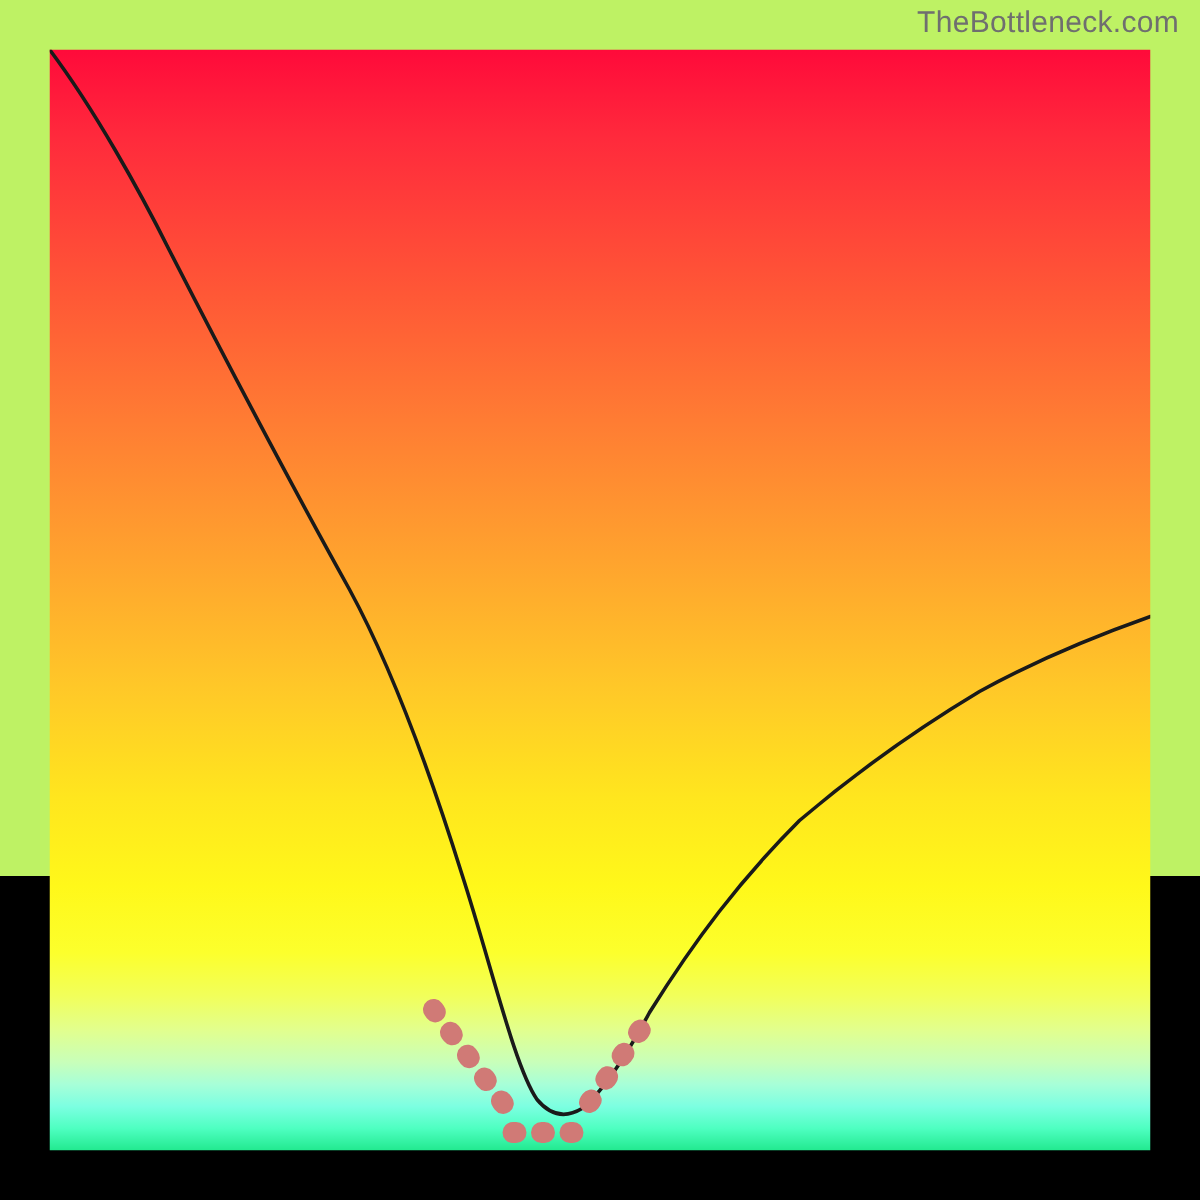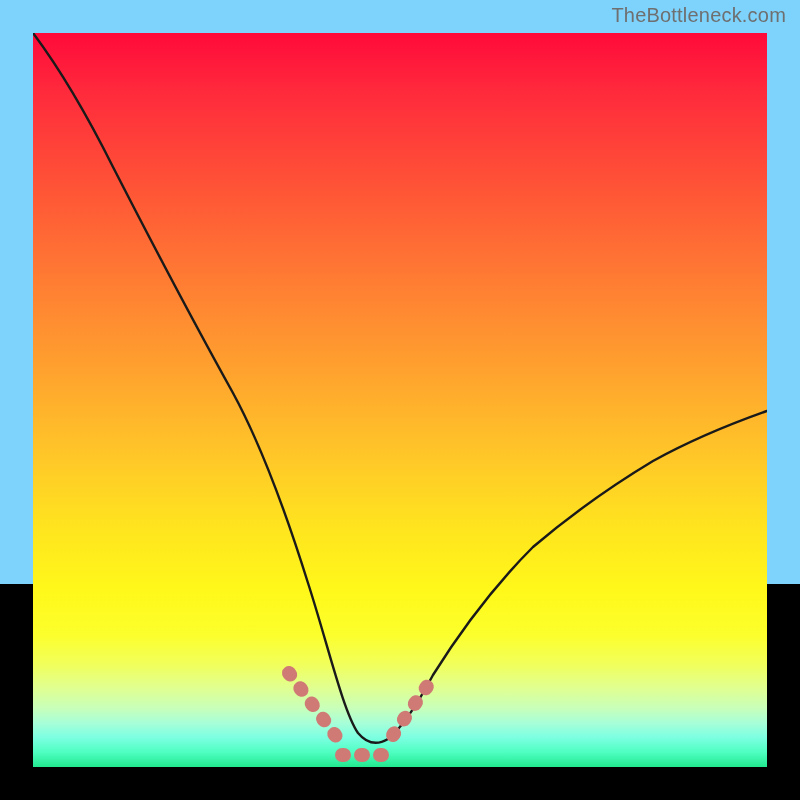--- a/index.html
+++ b/index.html
@@ -8,21 +8,21 @@
     width: 800px;
     height: 800px;
     background: #000;
     font-family: Arial, Helvetica, sans-serif;
     overflow: hidden;
   }
   .stage {
     position: relative;
     width: 800px;
     height: 584px;
-    background: #7dd3fc;
+    background: #bef264;
   }
   .watermark {
     position: absolute;
     top: 4px;
     right: 14px;
     color: #6f6f6f;
     font-size: 20px;
     letter-spacing: 0.2px;
     z-index: 10;
     user-select: none;

